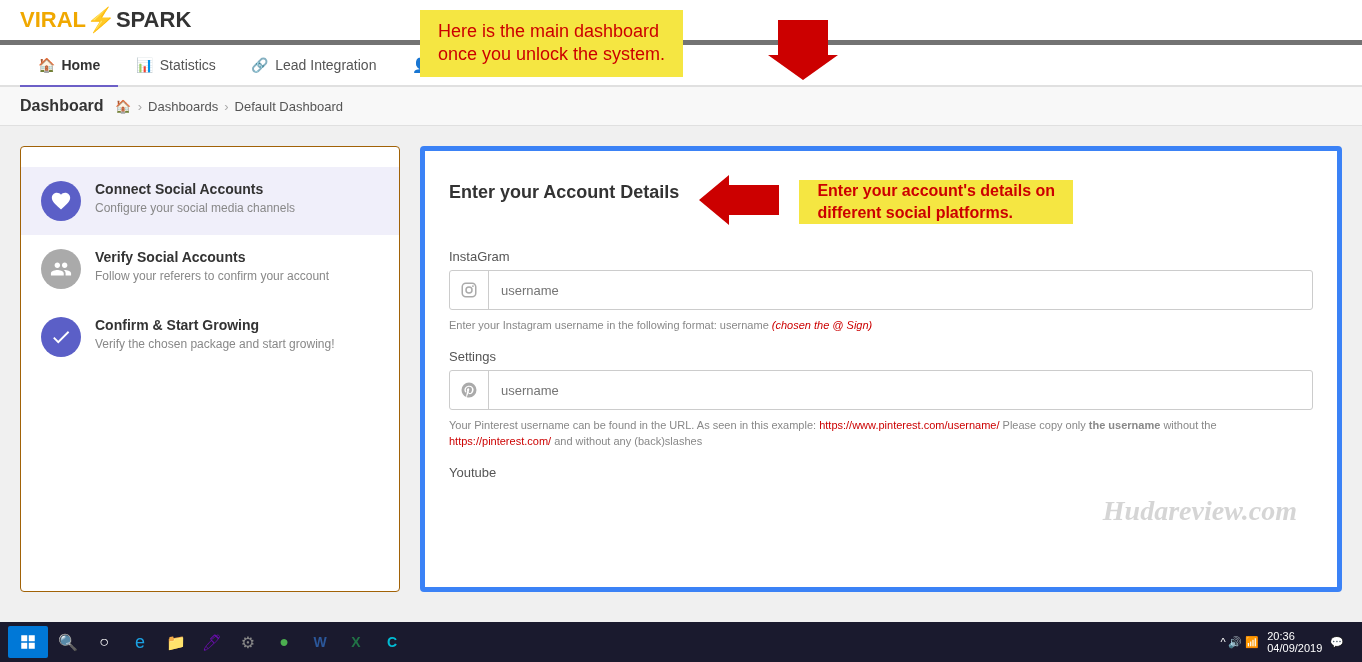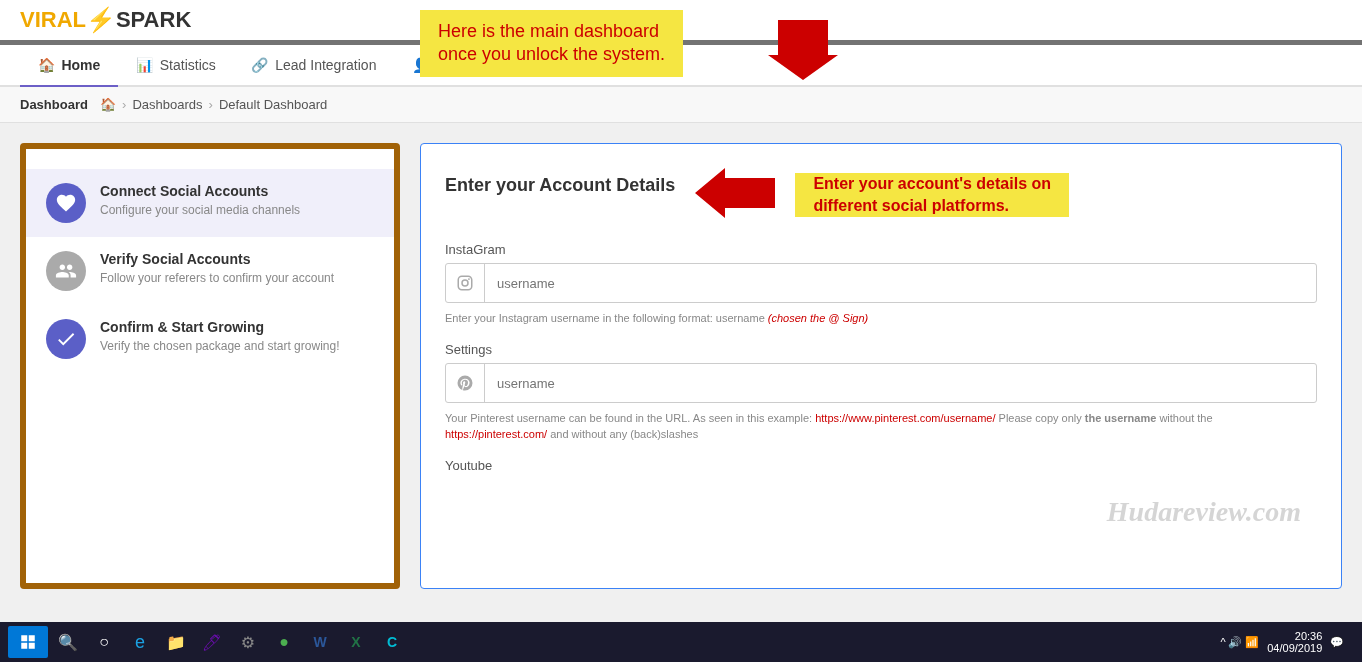--- a/index.html
+++ b/index.html
@@ -71,40 +71,40 @@
     .breadcrumb-bar {
       background: #f8f8f8;
       padding: 10px 20px;
       font-size: 13px;
       color: #555;
       border-bottom: 1px solid #e0e0e0;
       display: flex;
       align-items: center;
       gap: 6px;
     }
-    .breadcrumb-title { font-weight: bold; font-size: 13px; color: #333; margin-right: 6px; }
+    .breadcrumb-title { font-weight: bold; font-size: 16px; color: #333; margin-right: 6px; }
     .breadcrumb-sep { color: #aaa; }
 
     
     .main-content {
       display: flex;
       height: calc(662px - 50px - 46px - 40px - 40px);
       background: #f0f0f0;
       padding: 20px;
       gap: 20px;
       position: relative;
     }
 
     
     .left-panel {
       width: 380px;
       background: #fff;
       border-radius: 4px;
       padding: 20px 0;
-      border: 6px solid #a16207;
+      border: 1px solid #a16207;
     }
     .step-item {
       display: flex;
       align-items: flex-start;
       padding: 14px 20px;
       gap: 14px;
       cursor: pointer;
     }
     .step-item.active { background: #f0effa; }
     .step-icon {
@@ -120,21 +120,21 @@
     .step-icon.gray { background: #aaa; }
     .step-icon.check { background: #5b5fc7; }
     .step-title { font-size: 14px; font-weight: bold; color: #333; margin-bottom: 4px; }
     .step-desc { font-size: 12px; color: #888; }
 
     
     .right-panel {
       flex: 1;
       background: #fff;
       border-radius: 4px;
-      border: 1px solid #3b82f6;
+      border: 5px solid #3b82f6;
       padding: 24px;
       position: relative;
       overflow-y: auto;
     }
     .section-title {
       font-size: 18px;
       font-weight: bold;
       color: #333;
       margin-bottom: 20px;
     }
@@ -242,21 +242,21 @@
     }
     .taskbar-right {
       margin-left: auto;
       display: flex;
       align-items: center;
       gap: 8px;
       color: #fff;
       font-size: 11px;
       padding-right: 10px;
     }
-    .taskbar-time { text-align: right; }
+    .taskbar-time { text-align: left; }
   </style>
 </head>
 <body>
 
 <div class="top-bar">
   <div class="logo">
     <span class="logo-viral">VIRAL</span>
     <span class="logo-bolt">⚡</span>
     <span class="logo-spark">SPARK</span>
   </div>

